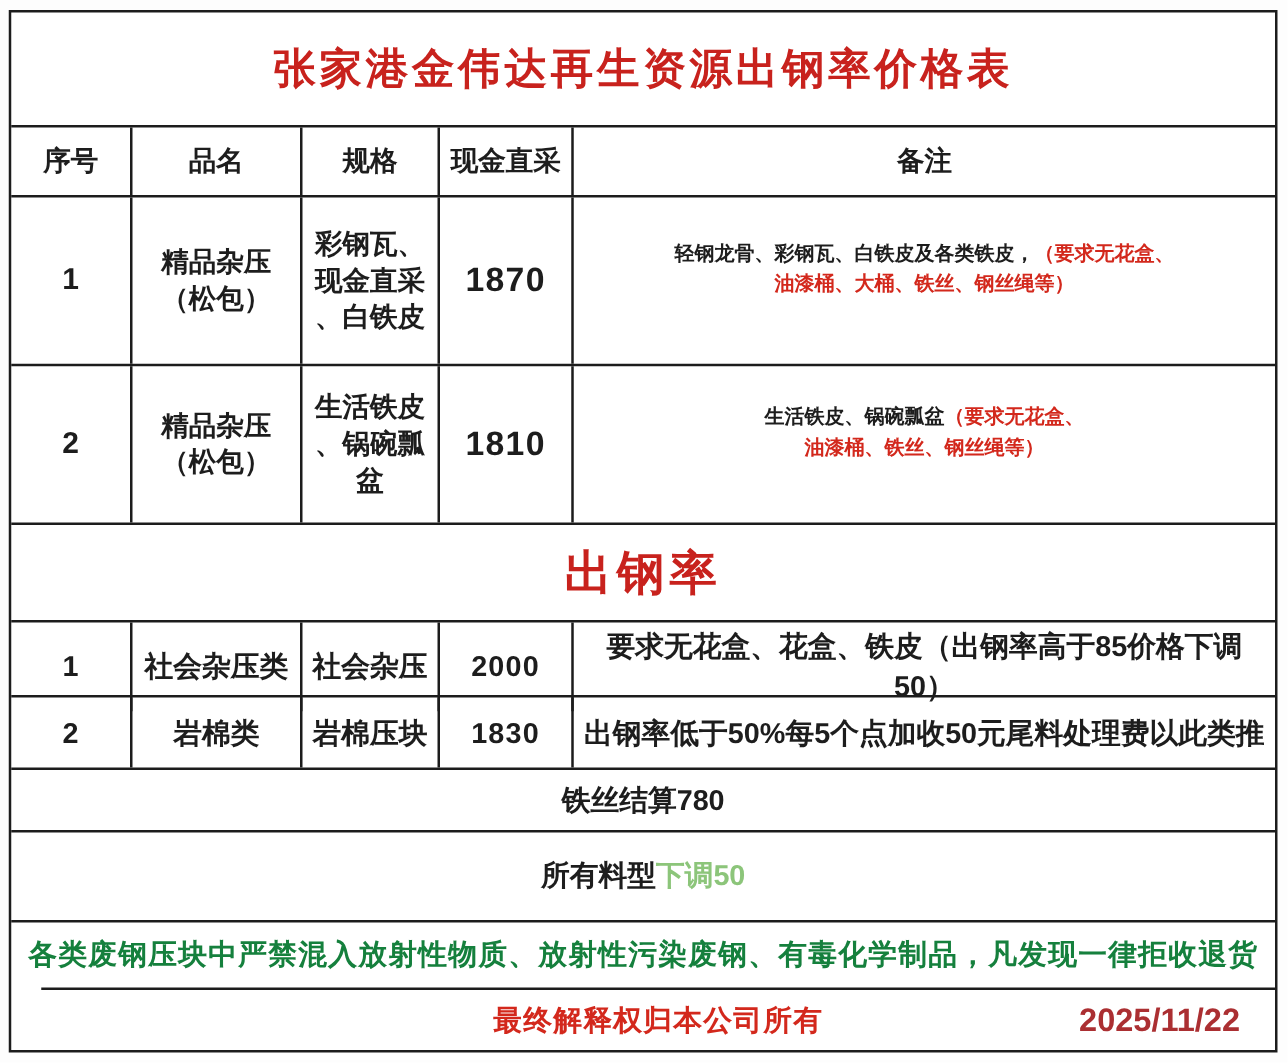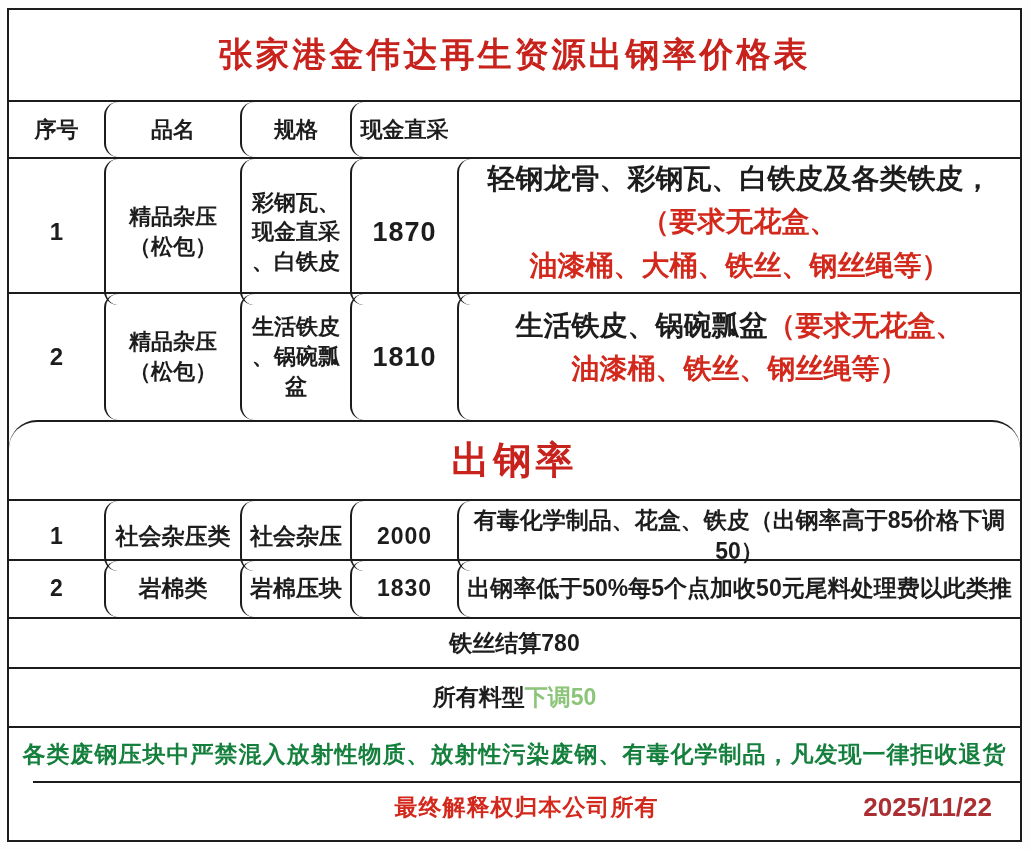--- a/index.html
+++ b/index.html
@@ -39,59 +39,58 @@
   }
   .cell {
     border-left: 2px solid #1c1c1c;
     display: flex; align-items: center; justify-content: center;
     text-align: center;
     font-weight: bold;
     color: #1d1d1d;
     font-size: 22px;
     padding: 4px 6px;
     line-height: 1.35;
-    border-radius: 14px;
   }
   .cell:first-child { border-left: none; }
   .pre { white-space: pre-line; }
 
   .header-row { height: 57px; }
   .header-row .cell { font-size: 22px; }
 
   .item-row-1 { height: 135px; }
   .item-row-2 { height: 128px; }
   .price { font-size: 27px; letter-spacing: 1px; }
   .seq { font-size: 24px; }
-  .note-cell { font-size: 28px; line-height: 1.55; padding: 16px 14px; display: block; padding-top: 0; font-family: Liberation Mono, monospace; }
+  .note-cell { font-size: 16px; line-height: 1.55; padding: 16px 14px; display: block; padding-top: 0; }
   .note-cell .inner {
     height: 100%; display: flex; align-items: center; justify-content: center;
   }
   .note-text { text-align: center; }
   .red { color: #d3281c; }
 
   
   .section-row {
     height: 79px;
-    align-items: center; justify-content: center; border-radius: 28px;
+    align-items: center; justify-content: center;
   }
   .section-row .t {
     color: #c8221d; font-size: 38px; font-weight: bold; letter-spacing: 4px;
   }
 
   .srow-1 { height: 60px; }
   .srow-2 { height: 58px; }
   .srow-1 .cell, .srow-2 .cell { font-size: 23px; }
 
   
   .wide-row {
     align-items: center; justify-content: center;
     font-weight: bold; font-size: 23px; color: #1d1d1d;
   }
   .wire-row { height: 50px; }
-  .adjust-row { height: 59px; }
+  .adjust-row { height: 72px; }
   .green { color: #8cc57a; }
 
   .warning-row { height: 55px; align-items: center; justify-content: center; }
   .warning-row .t { color: #15803d; font-size: 23px; font-weight: bold; letter-spacing: 1px; }
 
   .footer-row { height: 50px; position: relative; align-items: center; justify-content: center; margin-left: 24px; }
   .footer-row .disclaimer { color: #d3281c; font-size: 23px; font-weight: bold; letter-spacing: 1px; }
   .footer-row .date {
     position: absolute; right: 28px; top: 50%; transform: translateY(-50%);
     color: #ab2f32; font-size: 26px; font-weight: bold;
@@ -104,20 +103,21 @@
 
   <div class="row title-row">
     <div class="t">张家港金伟达再生资源出钢率价格表</div>
   </div>
 
   <div class="row grid header-row">
     <div class="cell">序号</div>
     <div class="cell">品名</div>
     <div class="cell">规格</div>
     <div class="cell">现金直采</div>
+    <div class="cell">备注</div>
   </div>
 
   <div class="row grid item-row-1">
     <div class="cell seq">1</div>
     <div class="cell pre">精品杂压
 （松包）</div>
     <div class="cell pre">彩钢瓦、
 现金直采
 、白铁皮</div>
     <div class="cell price">1870</div>
@@ -147,21 +147,21 @@
 
   <div class="row section-row">
     <div class="t">出钢率</div>
   </div>
 
   <div class="row grid srow-1">
     <div class="cell seq">1</div>
     <div class="cell">社会杂压类</div>
     <div class="cell">社会杂压</div>
     <div class="cell price">2000</div>
-    <div class="cell">有毒化学制品、花盒、铁皮（出钢率高于85价格下调50）</div>
+    <div class="cell">要求无花盒、花盒、铁皮（出钢率高于85价格下调50）</div>
   </div>
 
   <div class="row grid srow-2">
     <div class="cell seq">2</div>
     <div class="cell">岩棉类</div>
     <div class="cell">岩棉压块</div>
     <div class="cell price">1830</div>
     <div class="cell">出钢率低于50%每5个点加收50元尾料处理费以此类推</div>
   </div>
 

